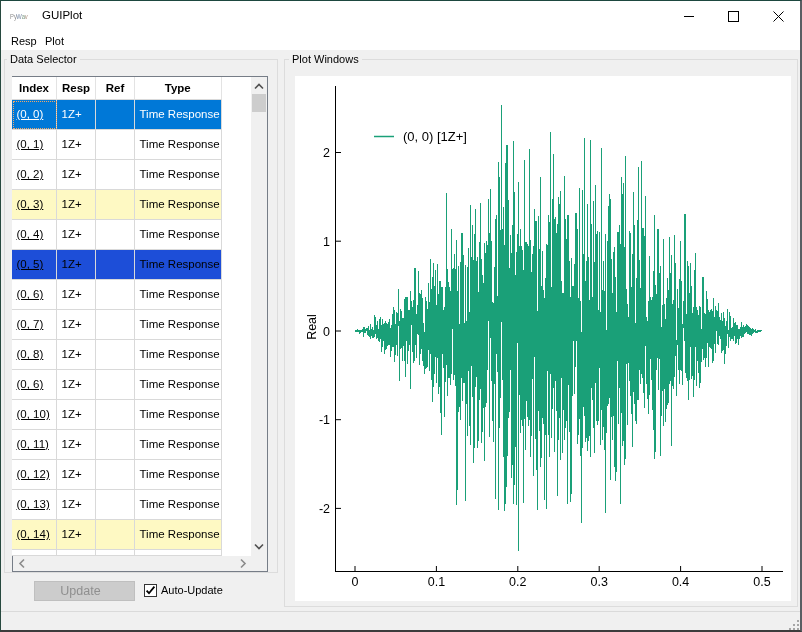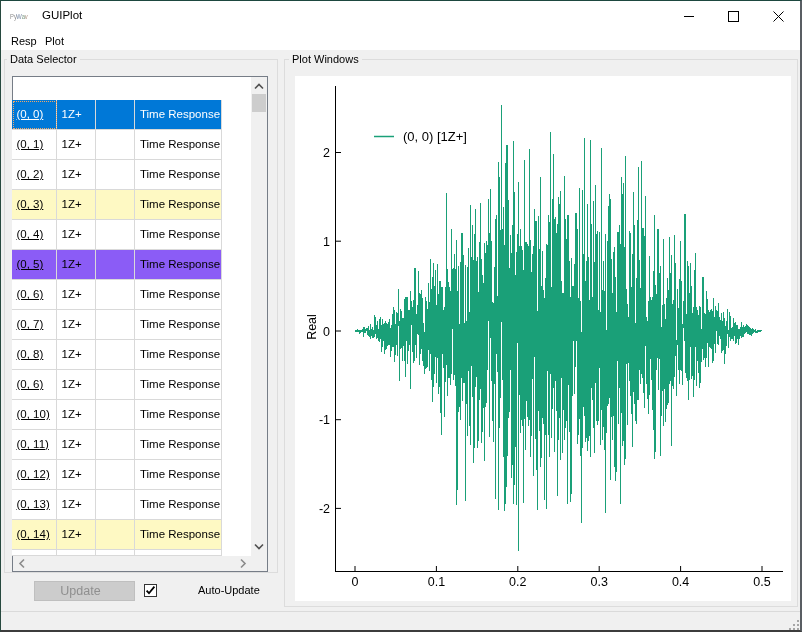--- a/index.html
+++ b/index.html
@@ -12,29 +12,29 @@
 #menu-file { position:absolute; left:10px; top:34px; font-size:11px; color:#000; }
 #menu-plot { position:absolute; left:44px; top:34px; font-size:11px; color:#000; }
 .gbox { position:absolute; border:1px solid #dcdcdc; }
 .glabel { position:absolute; font-size:11px; color:#000; background:#f0f0f0; padding:0 3px; }
 #tablef { position:absolute; left:11px; top:75px; width:256px; height:496px; border:1px solid #767d87; background:#ffffff; }
 .trow { position:absolute; left:11px; width:209.5px; overflow:hidden; font-size:11.5px; white-space:nowrap; border-bottom:1px solid #d9d9d9; }
 .tc { position:absolute; top:0; height:100%; line-height:29px; padding-left:4.5px; border-right:1px solid #d9d9d9; overflow:hidden; }
 .tc0 { left:0; width:45px;text-decoration:underline; }
 .tc1 { left:45px; width:39px; }
 .tc2 { left:84px; width:39px; }
-.tc3 { left:123px; width:86.5px;text-align:center; }
+.tc3 { left:123px; width:86.5px; }
 #thead { position:absolute; left:11px; top:76px; width:209.5px; height:23px; background:#ffffff; font-size:11.5px; font-weight:bold; }
 #thead .hc { position:absolute; top:0; height:23px; line-height:22px; text-align:center; border-right:1px solid #e3e3e3; border-bottom:1px solid #d9d9d9; }
 #vsb { position:absolute; left:250px; top:76px; width:16px; height:479px; background:#f0f0f0; }
 #vsb .thumb { position:absolute; left:1px; top:17px; width:14px; height:18px; background:#cdcdcd; }
 #hsb { position:absolute; left:12px; top:555px; width:254px; height:15px; background:#f0f0f0; }
 #btn { position:absolute; left:33px; top:580px; width:101px; height:20px; background:#cccccc; border:1px solid #bfbfbf; font-size:12.5px; padding-right:8px; color:#8f8f8f; text-align:center; line-height:19px; }
 #cb { position:absolute; left:143px; top:583px; width:13px; height:13px; background:#ffffff; border:1px solid #333333; }
-#cblabel { position:absolute; left:160px; top:583px; font-size:11px; color:#000;margin-left:37px; }
+#cblabel { position:absolute; left:160px; top:583px; font-size:11px; color:#000; }
 #statusline { position:absolute; left:0px; top:610px; width:799px; height:1px; background:#dadada; }
 #canvas { position:absolute; left:294px; top:75px; width:496px; height:525px; background:#ffffff; }
 </style></head>
 <body>
 <div id="win">
   <div id="titlemenu"></div>
   <svg id="appicon" style="position:absolute;left:9px;top:11px" width="18" height="9" viewBox="0 0 18 9">
     <g transform="scale(0.78,1)" font-family="Liberation Sans" font-size="7.5">
       <text x="0" y="7" fill="#8d8d8d">Py</text>
       <text x="8" y="7" fill="#7386a3">W</text>
@@ -83,21 +83,21 @@
       <div class="tc tc1">1Z+</div>
       <div class="tc tc2"></div>
       <div class="tc tc3">Time Response</div>
 </div>
 <div class="trow" style="top:219px;height:30px;background:#ffffff;color:#000000">
 <div class="tc tc0">(0, 4)</div>
       <div class="tc tc1">1Z+</div>
       <div class="tc tc2"></div>
       <div class="tc tc3">Time Response</div>
 </div>
-<div class="trow" style="top:249px;height:30px;background:#8b5cf6;color:#000000">
+<div class="trow" style="top:249px;height:30px;background:#1d4ed8;color:#000000">
 <div class="tc tc0">(0, 5)</div>
       <div class="tc tc1">1Z+</div>
       <div class="tc tc2"></div>
       <div class="tc tc3">Time Response</div>
 </div>
 <div class="trow" style="top:279px;height:30px;background:#ffffff;color:#000000">
 <div class="tc tc0">(0, 6)</div>
       <div class="tc tc1">1Z+</div>
       <div class="tc tc2"></div>
       <div class="tc tc3">Time Response</div>
@@ -149,20 +149,26 @@
       <div class="tc tc1">1Z+</div>
       <div class="tc tc2"></div>
       <div class="tc tc3">Time Response</div>
 </div>
 <div class="trow" style="top:549px;height:6px;background:#ffffff;color:#000000">
 <div class="tc tc0"></div>
       <div class="tc tc1"></div>
       <div class="tc tc2"></div>
       <div class="tc tc3"></div>
 </div>
+  <div id="thead">
+    <div class="hc" style="left:0;width:45px">Index</div>
+    <div class="hc" style="left:45px;width:39px">Resp</div>
+    <div class="hc" style="left:84px;width:39px">Ref</div>
+    <div class="hc" style="left:123px;width:86.5px">Type</div>
+  </div>
   <div id="vsb">
     <svg width="16" height="479">
       <path d="M4 11.5 L8 7.5 L12 11.5" stroke="#505050" stroke-width="1.6" fill="none"></path>
       <path d="M4 467.5 L8 471.5 L12 467.5" stroke="#505050" stroke-width="1.6" fill="none"></path>
     </svg>
     <div class="thumb"></div>
   </div>
   <div id="hsb">
     <svg width="254" height="15">
       <path d="M11 3.5 L7 7.5 L11 11.5" stroke="#8b8b8b" stroke-width="1.6" fill="none"></path>

